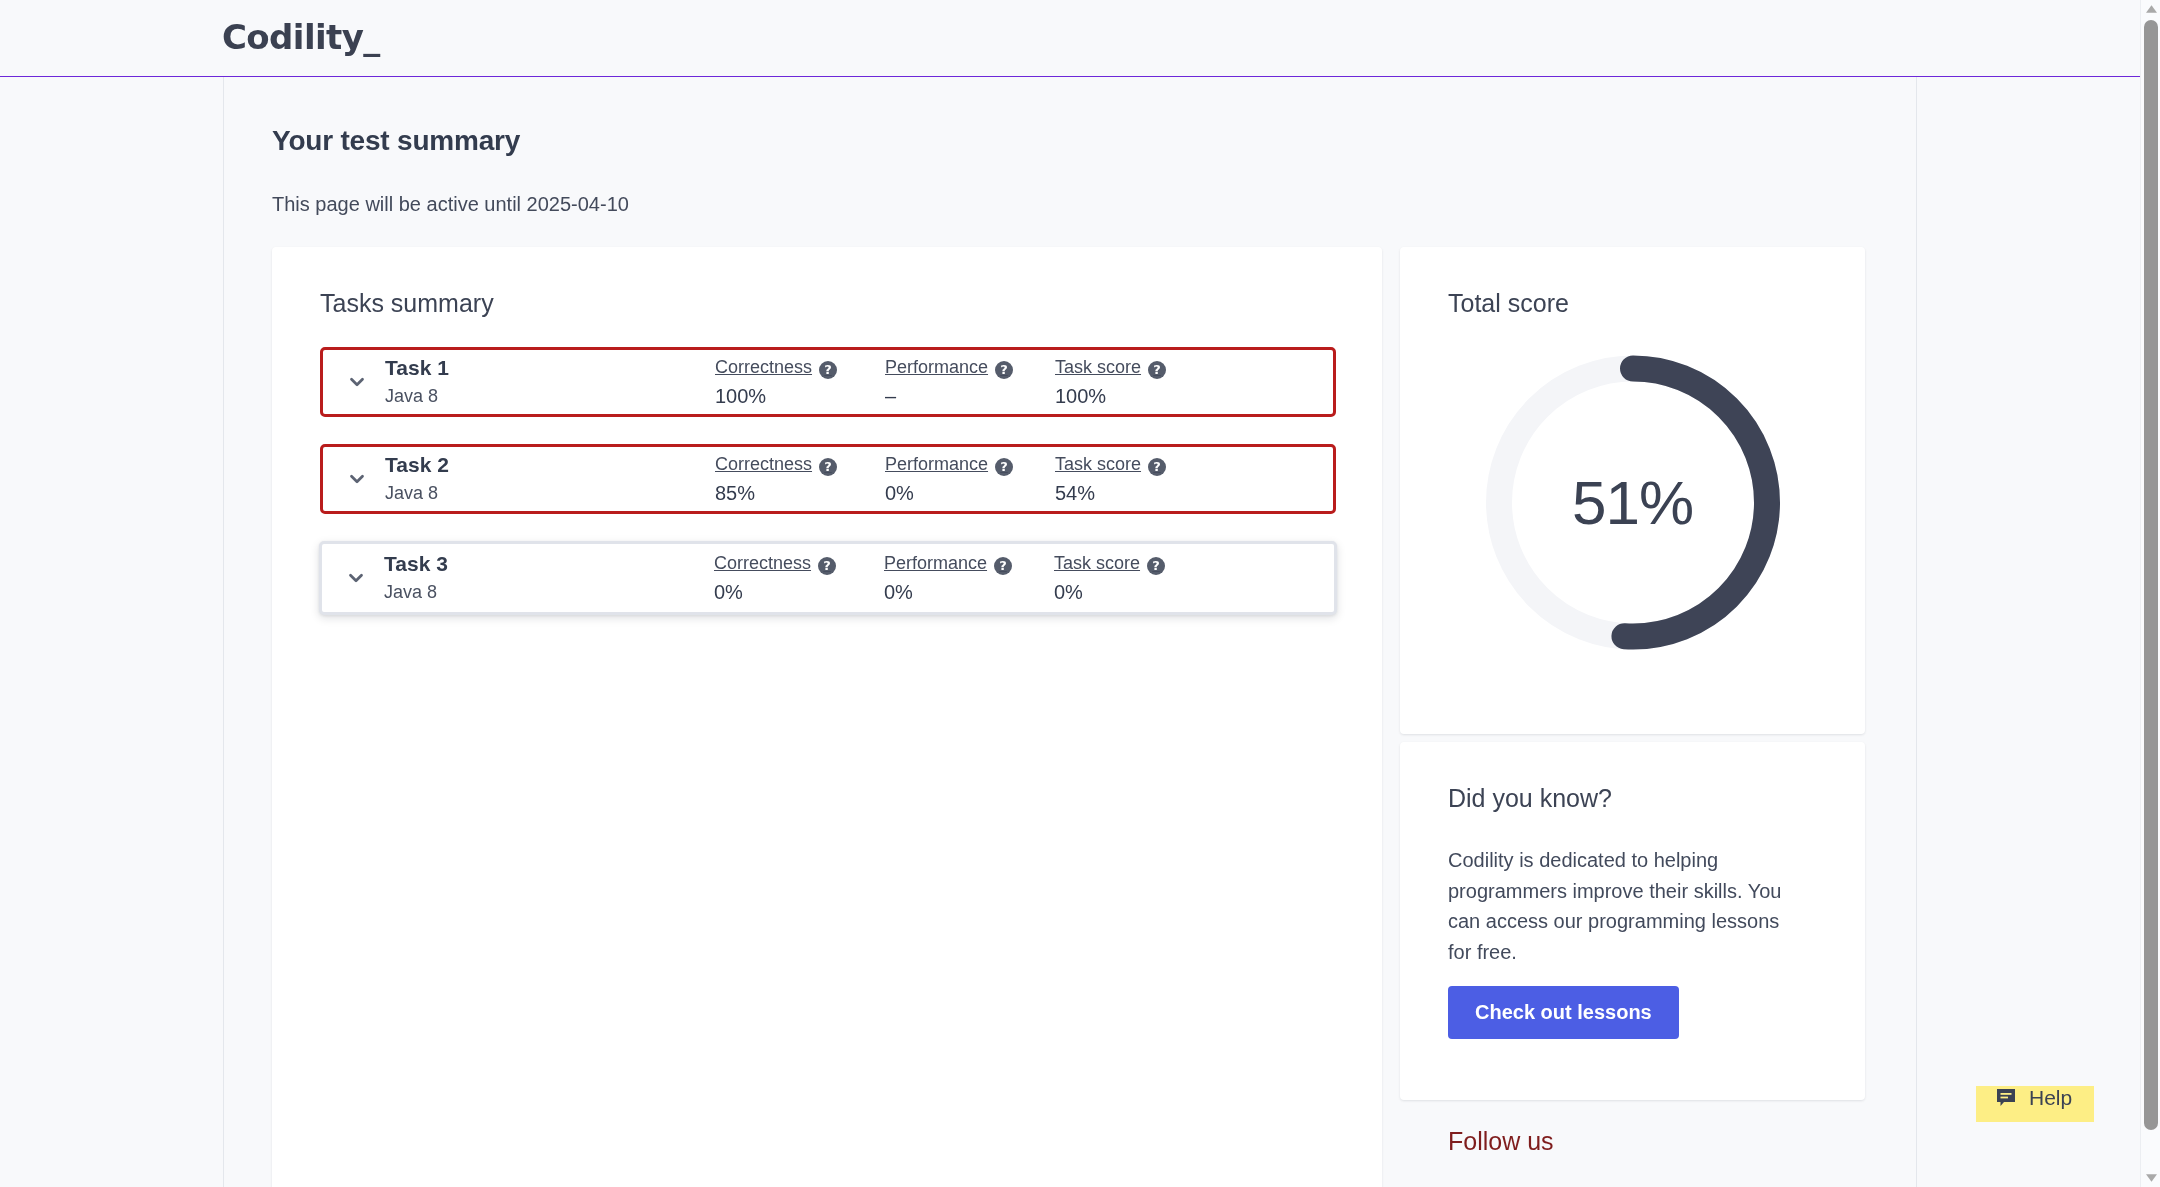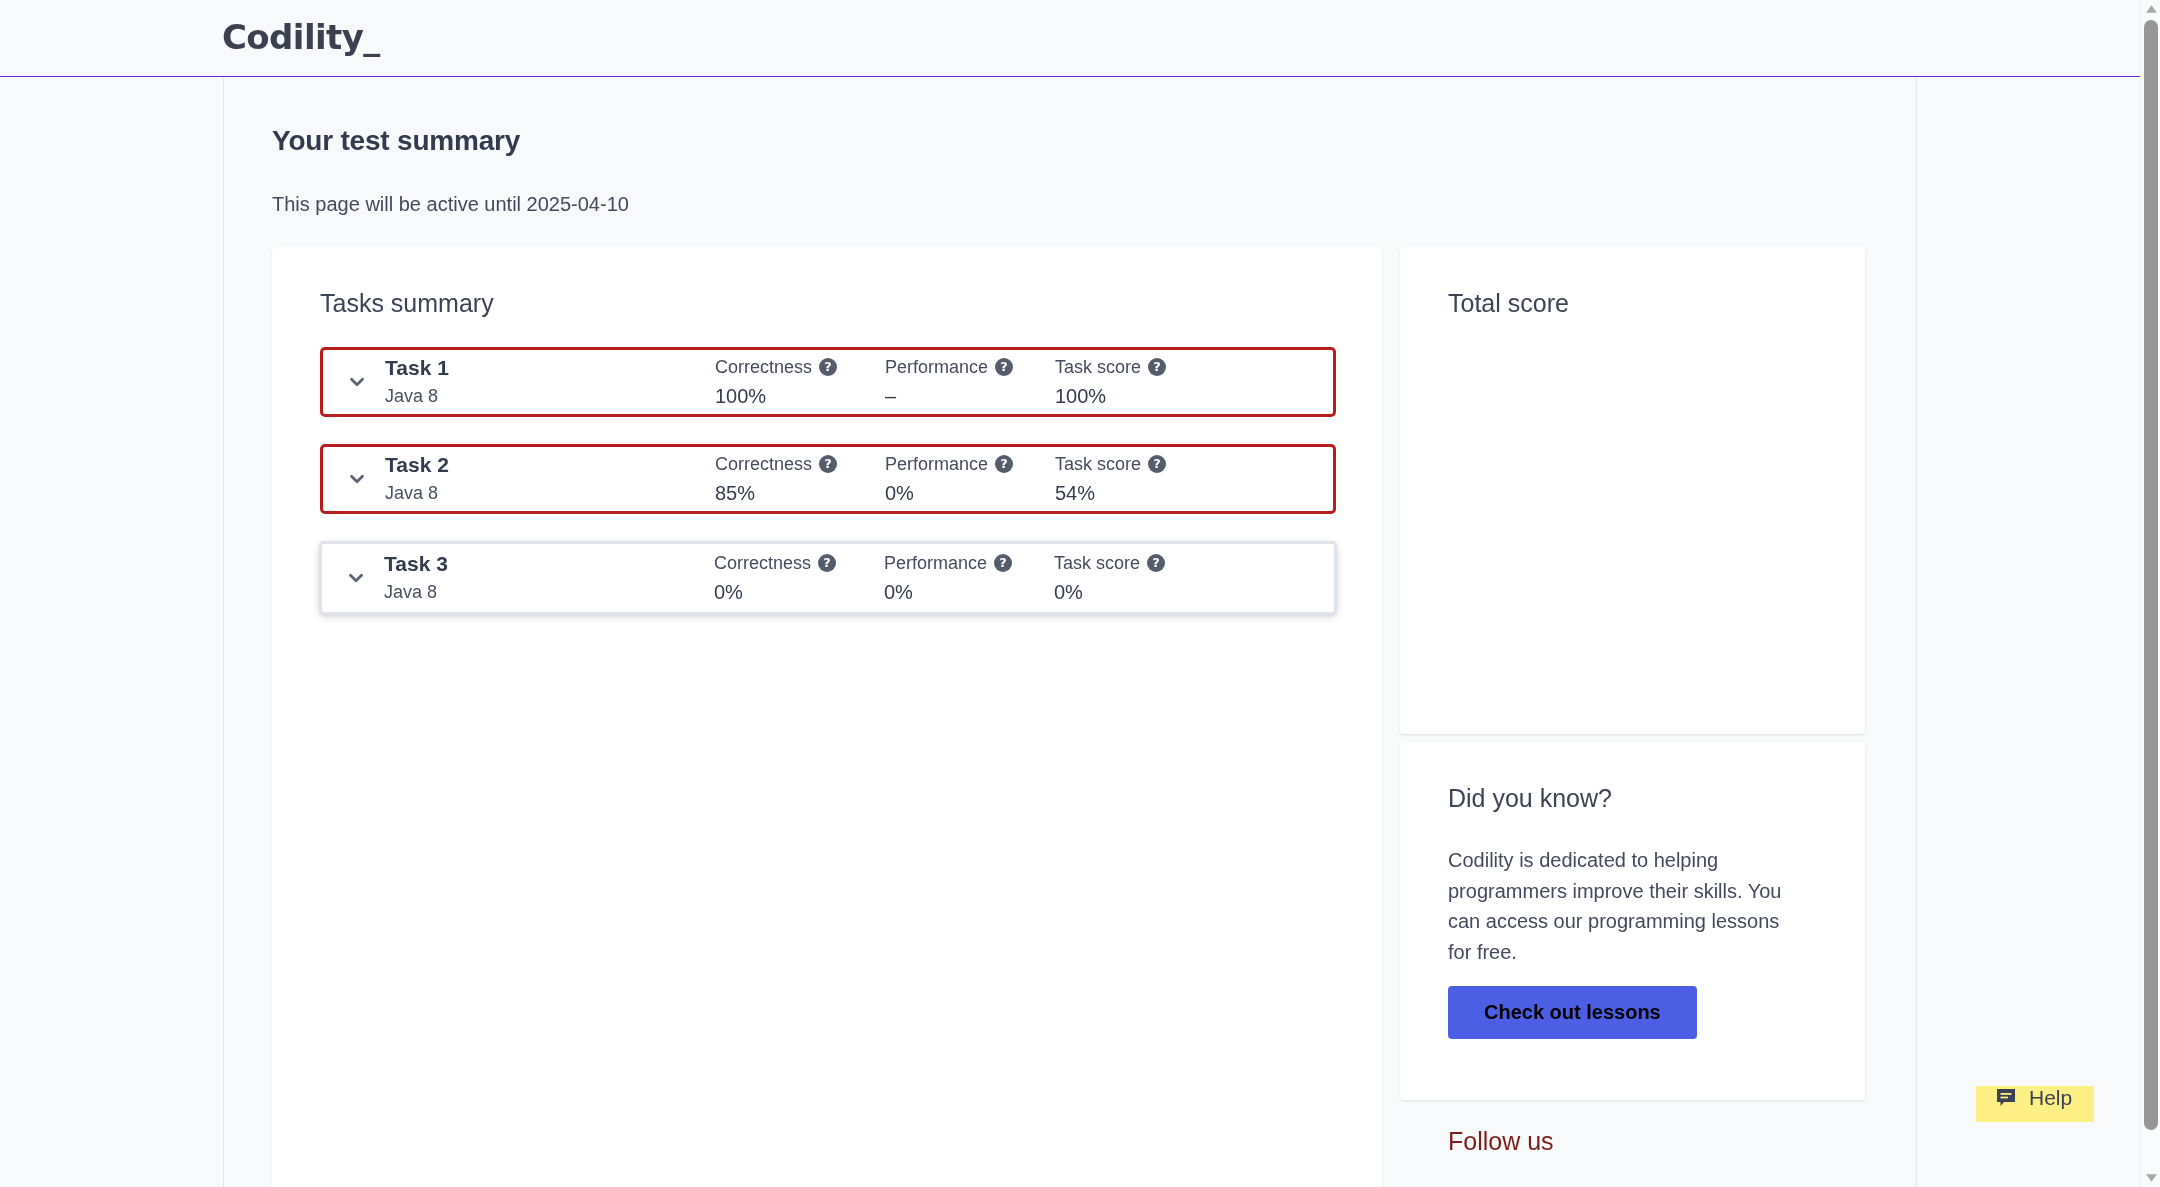--- a/index.html
+++ b/index.html
@@ -150,24 +150,25 @@
     margin-top: 2px;
   }
 
   .metric { flex: 0 0 auto; }
   .metric.correctness { width: 170px; }
   .metric.performance { width: 170px; }
   .metric.taskscore   { width: 170px; }
 
   .metric-label {
     display: flex;
-    align-items: center;
+    align-items: flex-end;
     font-size: 18px;
     color: #454c5d;
     line-height: 24px;
+    text-decoration: underline;
   }
   .metric-value {
     font-size: 20px;
     color: #343c4e;
     line-height: 28px;
     margin-top: 3px;
   }
 
   .help-dot {
     display: inline-flex;
@@ -229,24 +230,24 @@
     width: 360px;
     font-size: 20px;
     line-height: 30.5px;
     color: #424a5c;
   }
   .lessons-btn {
     position: absolute;
     left: 48px;
     top: 244px;
     background: #4c5ee4;
-    color: #000000;
+    color: #ffffff;
     border: none;
     border-radius: 4px;
-    padding: 15px 36px;
+    padding: 15px 27px;
     font-size: 20px;
     font-weight: bold;
     font-family: "Liberation Sans", sans-serif;
     cursor: pointer;
   }
 
   .follow-heading {
     position: absolute;
     left: 1448px;
     top: 1127px;
@@ -418,20 +419,27 @@
           <div class="metric-value">0%</div>
         </div>
       </div>
 
     </div>
   </div>
 
   <div class="card score-card">
     <div class="card-heading score-heading">Total score</div>
 
+    <div class="donut-wrap">
+      <svg width="305" height="305" viewBox="0 0 305 305">
+        <circle cx="152.5" cy="152.5" r="134" fill="none" stroke="#f4f5f8" stroke-width="26"></circle>
+        <circle id="donut-arc" cx="152.5" cy="152.5" r="134" fill="none" stroke="#3e4456" stroke-width="26" stroke-linecap="round" transform="rotate(-90 152.5 152.5)" stroke-dasharray="841.95" stroke-dashoffset="412.55"></circle>
+      </svg>
+      <div class="donut-label">51%</div>
+    </div>
   </div>
 
   <div class="card didyouknow-card">
     <div class="card-heading dyk-heading">Did you know?</div>
     <div class="dyk-body">Codility is dedicated to helping programmers improve their skills. You can access our programming lessons for free.</div>
     <button class="lessons-btn" style="background: rgb(76, 94, 228);">Check out lessons</button>
   </div>
 
   <div class="card-heading follow-heading">Follow us</div>
 

